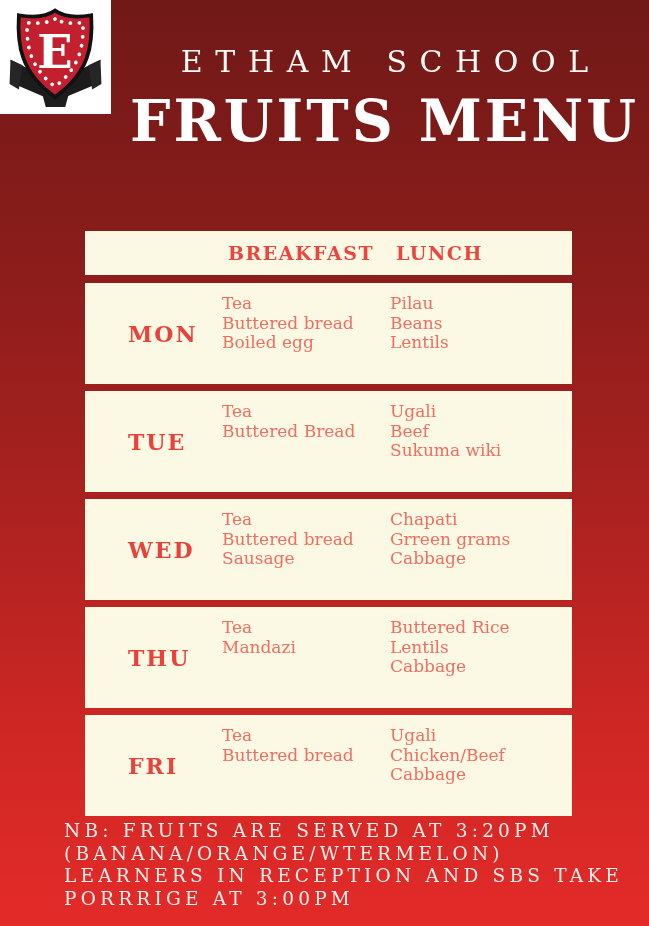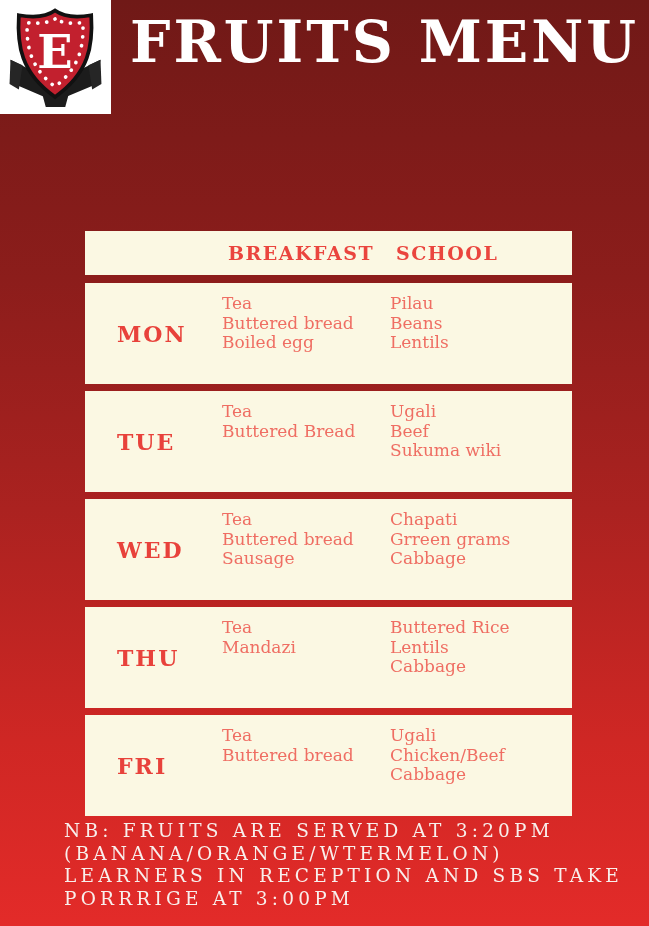--- a/index.html
+++ b/index.html
@@ -35,21 +35,21 @@
     display:grid; grid-template-columns:137px 168px 1fr; align-items:center;
   }
   .t-header .col-label{
     font-size:19px; font-weight:700; letter-spacing:1.5px; color:#ea453e; padding-left:6px;
   }
   .t-row{
     height:101px; background:#fbf8e3; margin-bottom:7px;
     display:grid; grid-template-columns:137px 168px 1fr;
   }
   .day-cell{
-    display:flex; align-items:center; justify-content:flex-start; padding-left:32px;
+    display:flex; align-items:center; justify-content:flex-start; padding-left:43px;
     font-size:22px; font-weight:700; letter-spacing:2px; color:#e8423b;
   }
   .meal-cell{
     padding-top:11px; font-size:17px; line-height:19.5px; color:#ef6e63;
     white-space:pre-line; font-weight:400;
   }
 
   
   .note{
     position:absolute; left:64px; top:820px; width:560px;
@@ -73,29 +73,30 @@
 
       <path d="M55,7 C44,15 28,14 16,12 C14,44 18,74 55,100 C92,74 96,44 94,12 C82,14 66,15 55,7 Z" fill="#c2202e" stroke="#111111" stroke-width="4"></path>
 
       <path d="M55,16 C47,21 34,21 25,20 C24,45 28,68 55,89 C82,68 86,45 85,20 C76,21 63,21 55,16 Z" fill="none" stroke="#ffffff" stroke-width="4" stroke-linecap="round" stroke-dasharray="0.1 9.5"></path>
 
       <text x="55" y="69" text-anchor="middle" font-family="DejaVu Serif, serif" font-size="50" font-weight="bold" fill="#ffffff">E</text>
     </svg>
   </div>
 
   <div class="title-block">
+    <div class="school-name">ETHAM SCHOOL</div>
     <div class="menu-title">FRUITS MENU</div>
   </div>
 
   <div class="menu-table">
 
     <div class="t-header">
       <div class="col-label"></div>
       <div class="col-label">BREAKFAST</div>
-      <div class="col-label">SCHOOL</div>
+      <div class="col-label">LUNCH</div>
     </div>
 
     <div class="t-row">
       <div class="day-cell">MON</div>
       <div class="meal-cell">Tea
 Buttered bread
 Boiled egg</div>
       <div class="meal-cell">Pilau
 Beans
 Lentils</div>

